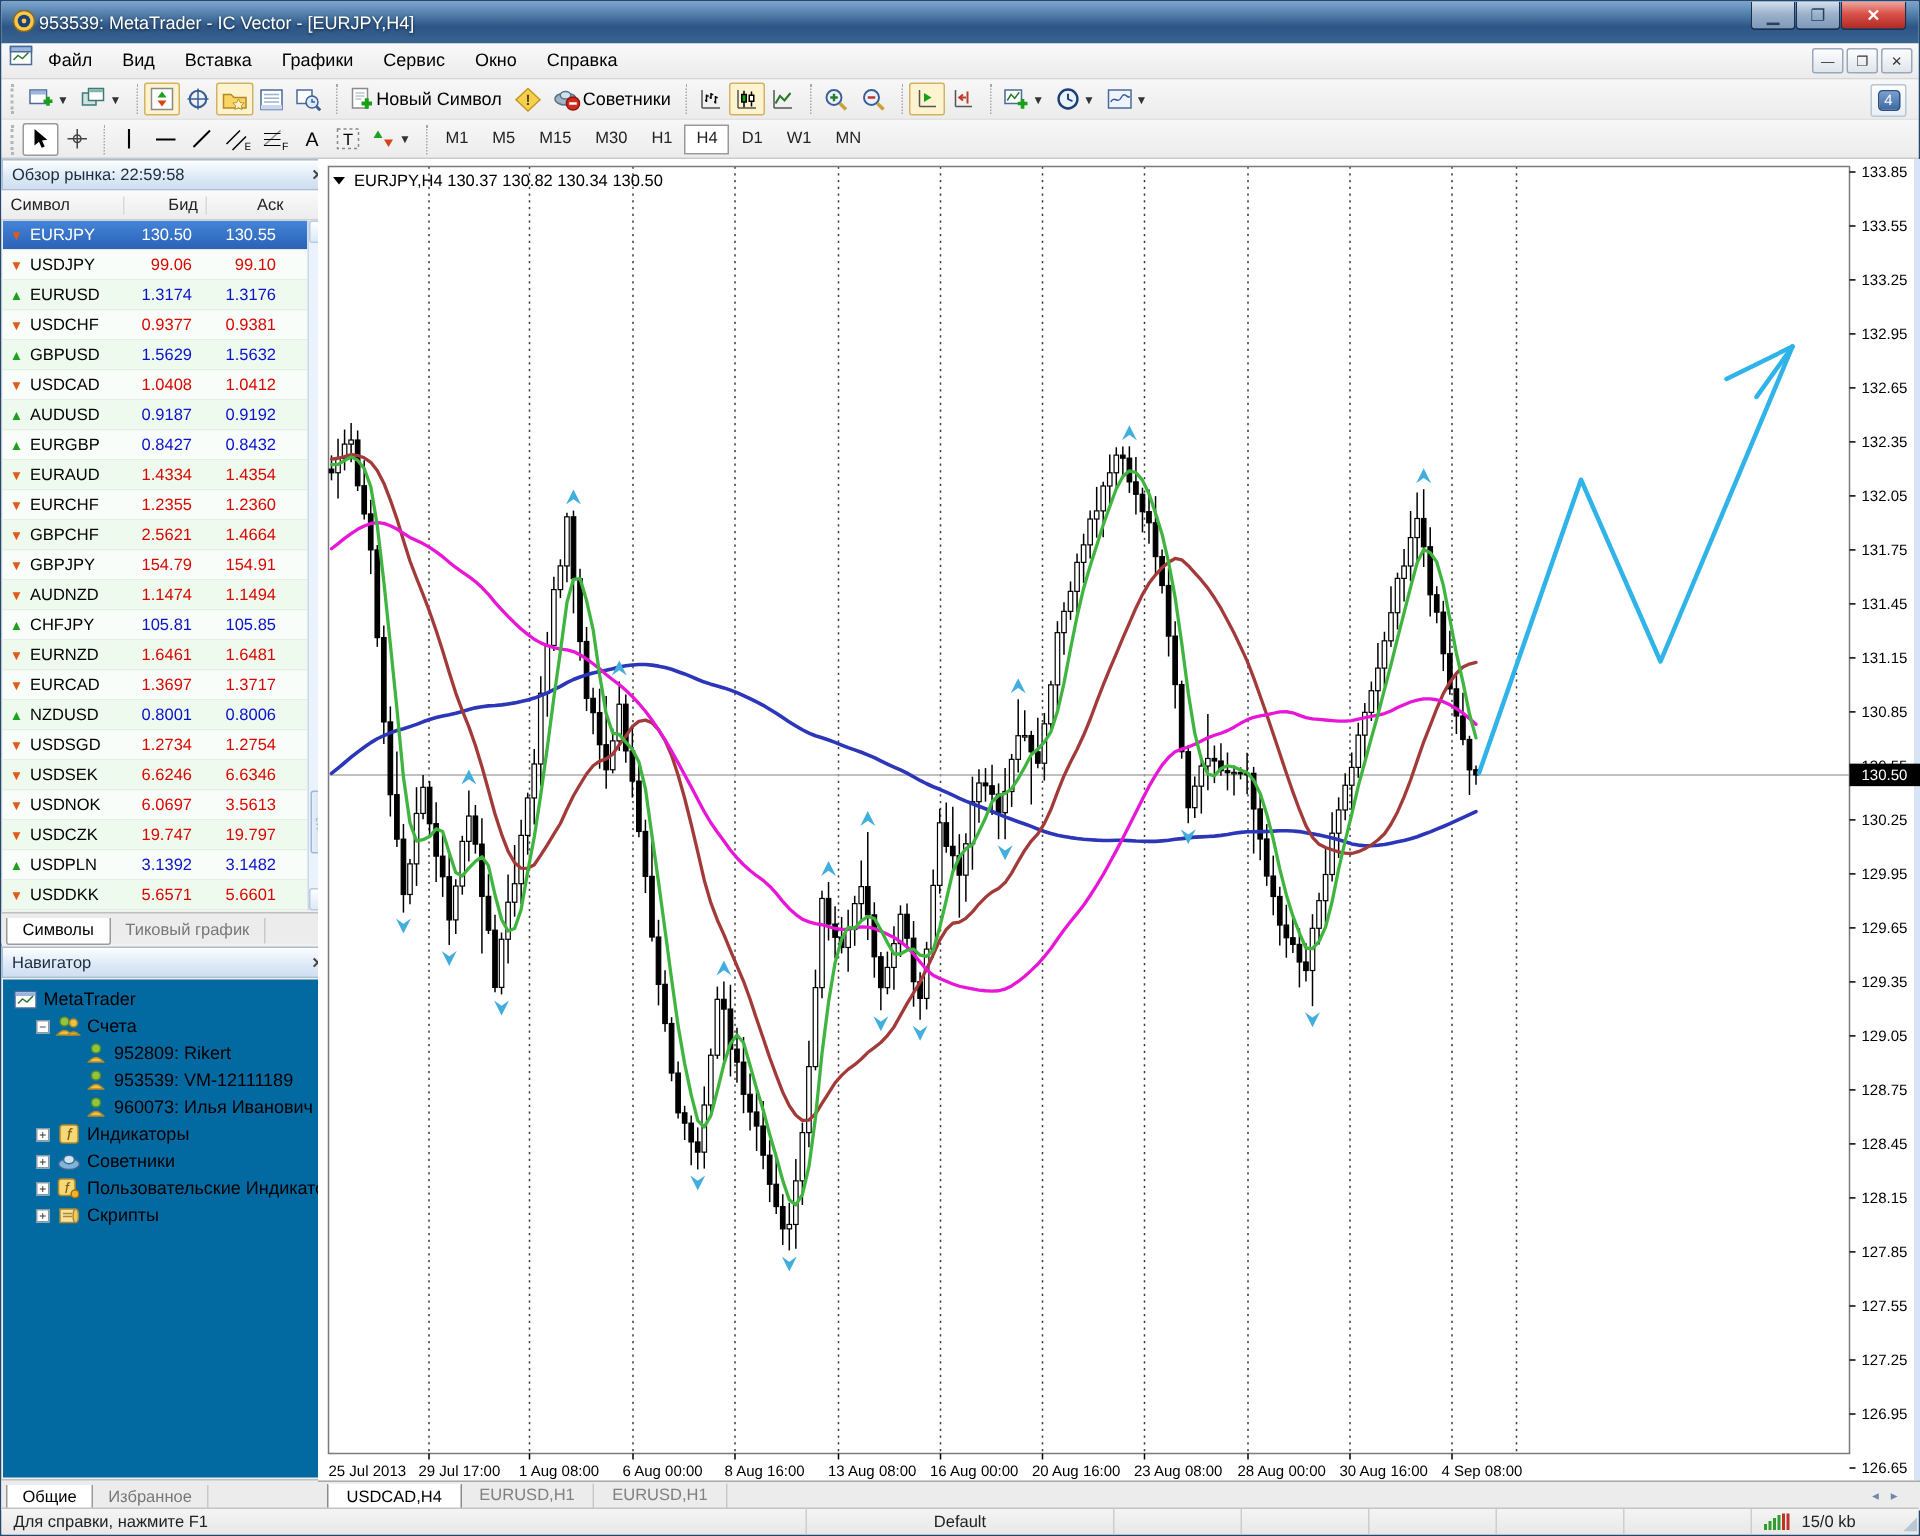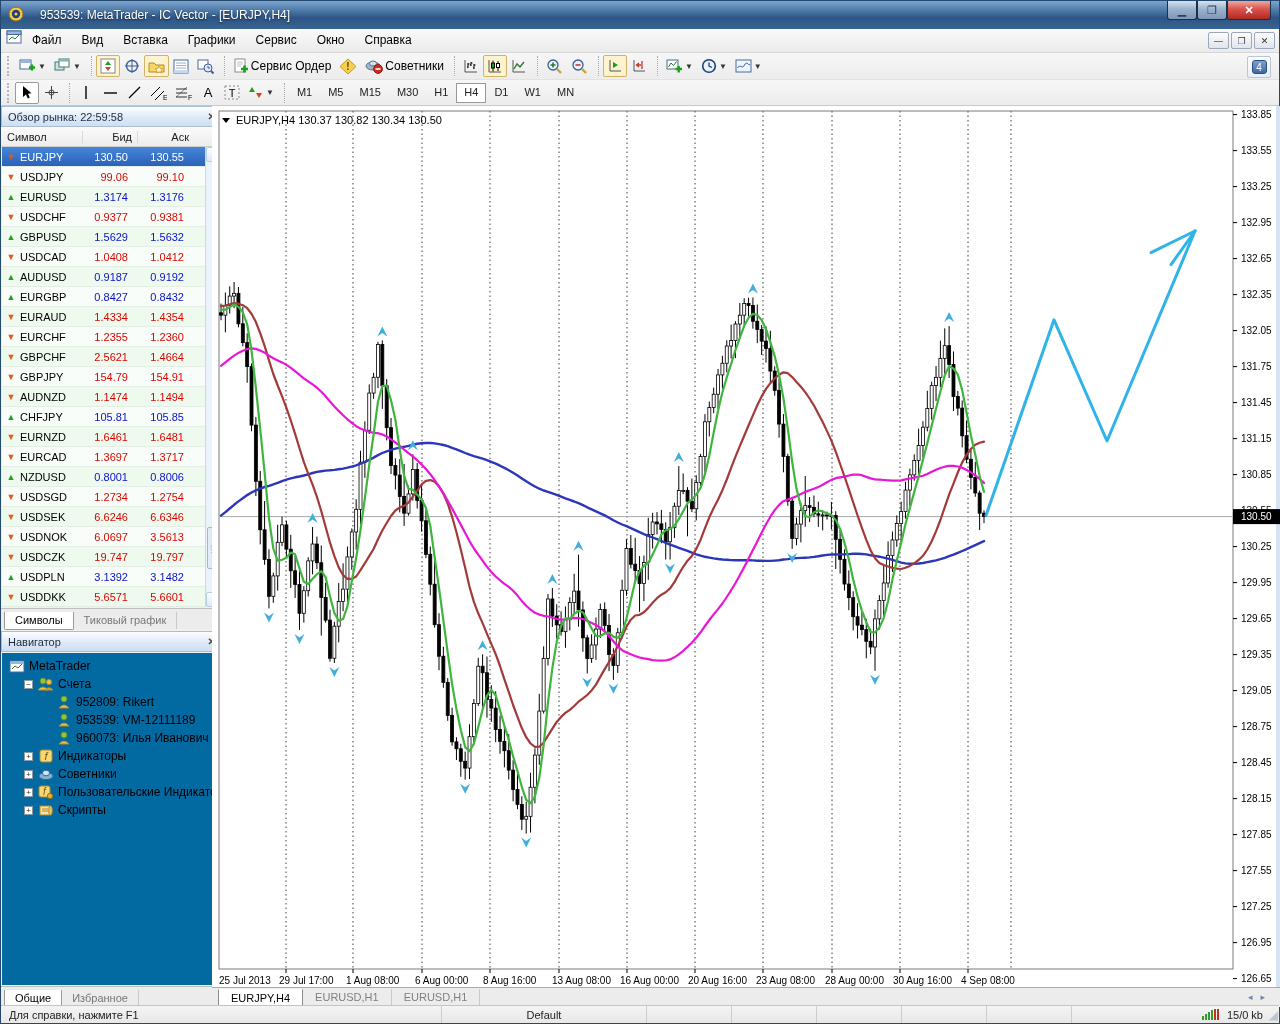--- a/index.html
+++ b/index.html
@@ -1,20 +1,20 @@
 <!DOCTYPE html>
 <html><head>
 <meta charset="utf-8">
 <style>
 *{margin:0;padding:0;box-sizing:border-box;font-family:"Liberation Sans",sans-serif}
 html,body{width:1280px;height:1024px;overflow:hidden;background:#888}
 #app{position:relative;width:1280px;height:1024px;background:#f0f0f0;border:1px solid #24496f}
 
 .titlebar{position:absolute;top:0;left:0;right:0;height:28px;background:linear-gradient(180deg,#7da4cf 0%,#46729f 40%,#2d5587 60%,#39648f 100%);display:flex;align-items:center;padding-left:7px;color:#fff;font-size:12px}
-.title-text{margin-left:16px;text-shadow:0 1px 2px #123}
+.title-text{margin-left:2px;text-shadow:0 1px 2px #123}
 .win-btns{position:absolute;top:0;right:8px;display:flex}
 .win-btn{width:30px;height:19px;border:1px solid #16304e;border-top:none;display:flex;align-items:center;justify-content:center;color:#fff;font-size:11px;background:linear-gradient(#d7e1ee,#9cb2cc 45%,#7e98b8);border-radius:0 0 3px 3px;color:#25415e}
 .win-btn.close{width:44px;background:linear-gradient(#f0a7a0,#d9534a 45%,#b02a25);color:#fff;font-weight:bold}
 
 .menubar{position:absolute;top:28px;left:0;right:0;height:24px;background:linear-gradient(#fafafa,#ebebeb);border-bottom:1px solid #d6d6d6;display:flex;align-items:flex-start;font-size:12px;padding-left:4px}
 .menu-item{padding:4px 10px;color:#000}
 .mdi-btns{position:absolute;right:4px;top:3px;display:flex;gap:2px}
 .mdi-btn{width:21px;height:17px;border:1px solid #9aa8ba;background:linear-gradient(#fdfdfd,#dfe5ec);display:flex;align-items:center;justify-content:center;font-size:9px;color:#333;border-radius:2px}
 
 .toolbar{position:absolute;left:0;right:0;background:linear-gradient(#f7f7f7,#ececec);display:flex;align-items:center;padding-left:6px}
@@ -67,24 +67,24 @@
 .tree-ico{width:17px;height:15px;flex:none;display:flex;align-items:center;justify-content:center}
 
 #chart{position:absolute;left:211px;top:105px;background:#fff}
 .chart-tabs{position:absolute;left:211px;top:986px;width:1069px;height:20px;background:#ececec;border-top:1px solid #aaa;display:flex;align-items:flex-start;font-size:11px;padding-left:6px}
 .ctab{padding:2px 12px 3px;margin-top:1px;color:#808080;border-right:1px solid #c9c9c9}
 .ctab.active{background:#fff;border:1px solid #8a8a8a;border-top:1px solid #fff;color:#000;border-radius:0 0 2px 2px}
 .ctab-arrows{position:absolute;right:8px;top:4px;font-size:9px;color:#6c87a8;letter-spacing:8px}
 
 .statusbar{position:absolute;left:0;right:0;bottom:0;height:18px;background:linear-gradient(#f4f4f4,#e8e8e8);border-top:1px solid #c4c4c4;display:flex;font-size:11px;color:#222;align-items:center}
 .sb-cell{height:100%;display:flex;align-items:center;padding:0 8px;border-right:1px solid #cdcdcd}
-.sb-help{width:441px}
+.sb-help{width:537px}
 .sb-default{width:205px;justify-content:center}
 .sb-empty{width:85px}
-.sb-conn{flex:1;justify-content:flex-end;gap:8px;border-right:none;padding-right:16px}
+.sb-conn{flex:1;gap:8px;border-right:none;padding-right:16px}
 .conn-bars{display:flex;align-items:flex-end;gap:1px;height:11px}
 .conn-bars i{width:2px;background:#2f9e2f;display:block}
 .conn-bars i.red{background:#c03324}
 .sb-grip{position:absolute;right:1px;bottom:1px;color:#b9c6d4;font-size:12px}
 svg text{font-family:"Liberation Sans",sans-serif}
 </style>
 </head>
 <body>
 
 <div id="app">
@@ -182,21 +182,21 @@
           <path d="M14 13l2.5 2.5" stroke="#3a5f96" stroke-width="2"></path>
         </svg>
     </div>
     <div class="tsep"></div>
     <div class="tbtn">
       <svg width="16" height="16">
           <rect x="2" y="1" width="10" height="13" fill="#fff" stroke="#8a8a8a"></rect>
           <path d="M4 4h6M4 6h6M4 8h4" stroke="#b9c4d2"></path>
           <path d="M8 11h7M11.5 7.5v7" stroke="#18a018" stroke-width="2.6"></path>
         </svg>
-      <span class="tlabel">Сервис Ордер</span>
+      <span class="tlabel">Новый Символ</span>
     </div>
     <div class="tbtn">
       <svg width="18" height="17">
           <path d="M9 1 L17 8.5 L9 16 L1 8.5 Z" fill="#f7cf4e" stroke="#c29a20"></path>
           <text x="9" y="12" font-size="10" font-weight="bold" text-anchor="middle" fill="#5a4300">!</text>
         </svg>
     </div>
     <div class="tbtn">
       <svg width="18" height="16">
           <ellipse cx="8" cy="8" rx="7" ry="4" fill="#9fb6c9" stroke="#5d7383"></ellipse>
@@ -1081,21 +1081,21 @@
         <line x1="620" y1="863" x2="620" y2="867" stroke="#000"></line>
         <text x="613" y="878" font-size="10" fill="#000">28 Aug 00:00</text>
         <line x1="688" y1="863" x2="688" y2="867" stroke="#000"></line>
         <text x="681" y="878" font-size="10" fill="#000">30 Aug 16:00</text>
         <line x1="756" y1="863" x2="756" y2="867" stroke="#000"></line>
         <text x="749" y="878" font-size="10" fill="#000">4 Sep 08:00</text>
       </g>
     </svg>
   <div class="chart-tabs" id="chart-tabs">
     <span class="ctab-arrows">◂▸</span>
-  <div class="ctab active">EURJPY,H4</div>
+  <div class="ctab active">USDCAD,H4</div>
       <div class="ctab">EURUSD,H1</div>
       <div class="ctab">EURUSD,H1</div>
     </div>
 
   <div class="statusbar">
     <div class="sb-cell sb-help">Для справки, нажмите F1</div>
     <div class="sb-cell sb-default">Default</div>
     <div class="sb-cell sb-empty"></div>
     <div class="sb-cell sb-empty"></div>
     <div class="sb-cell sb-empty"></div>

